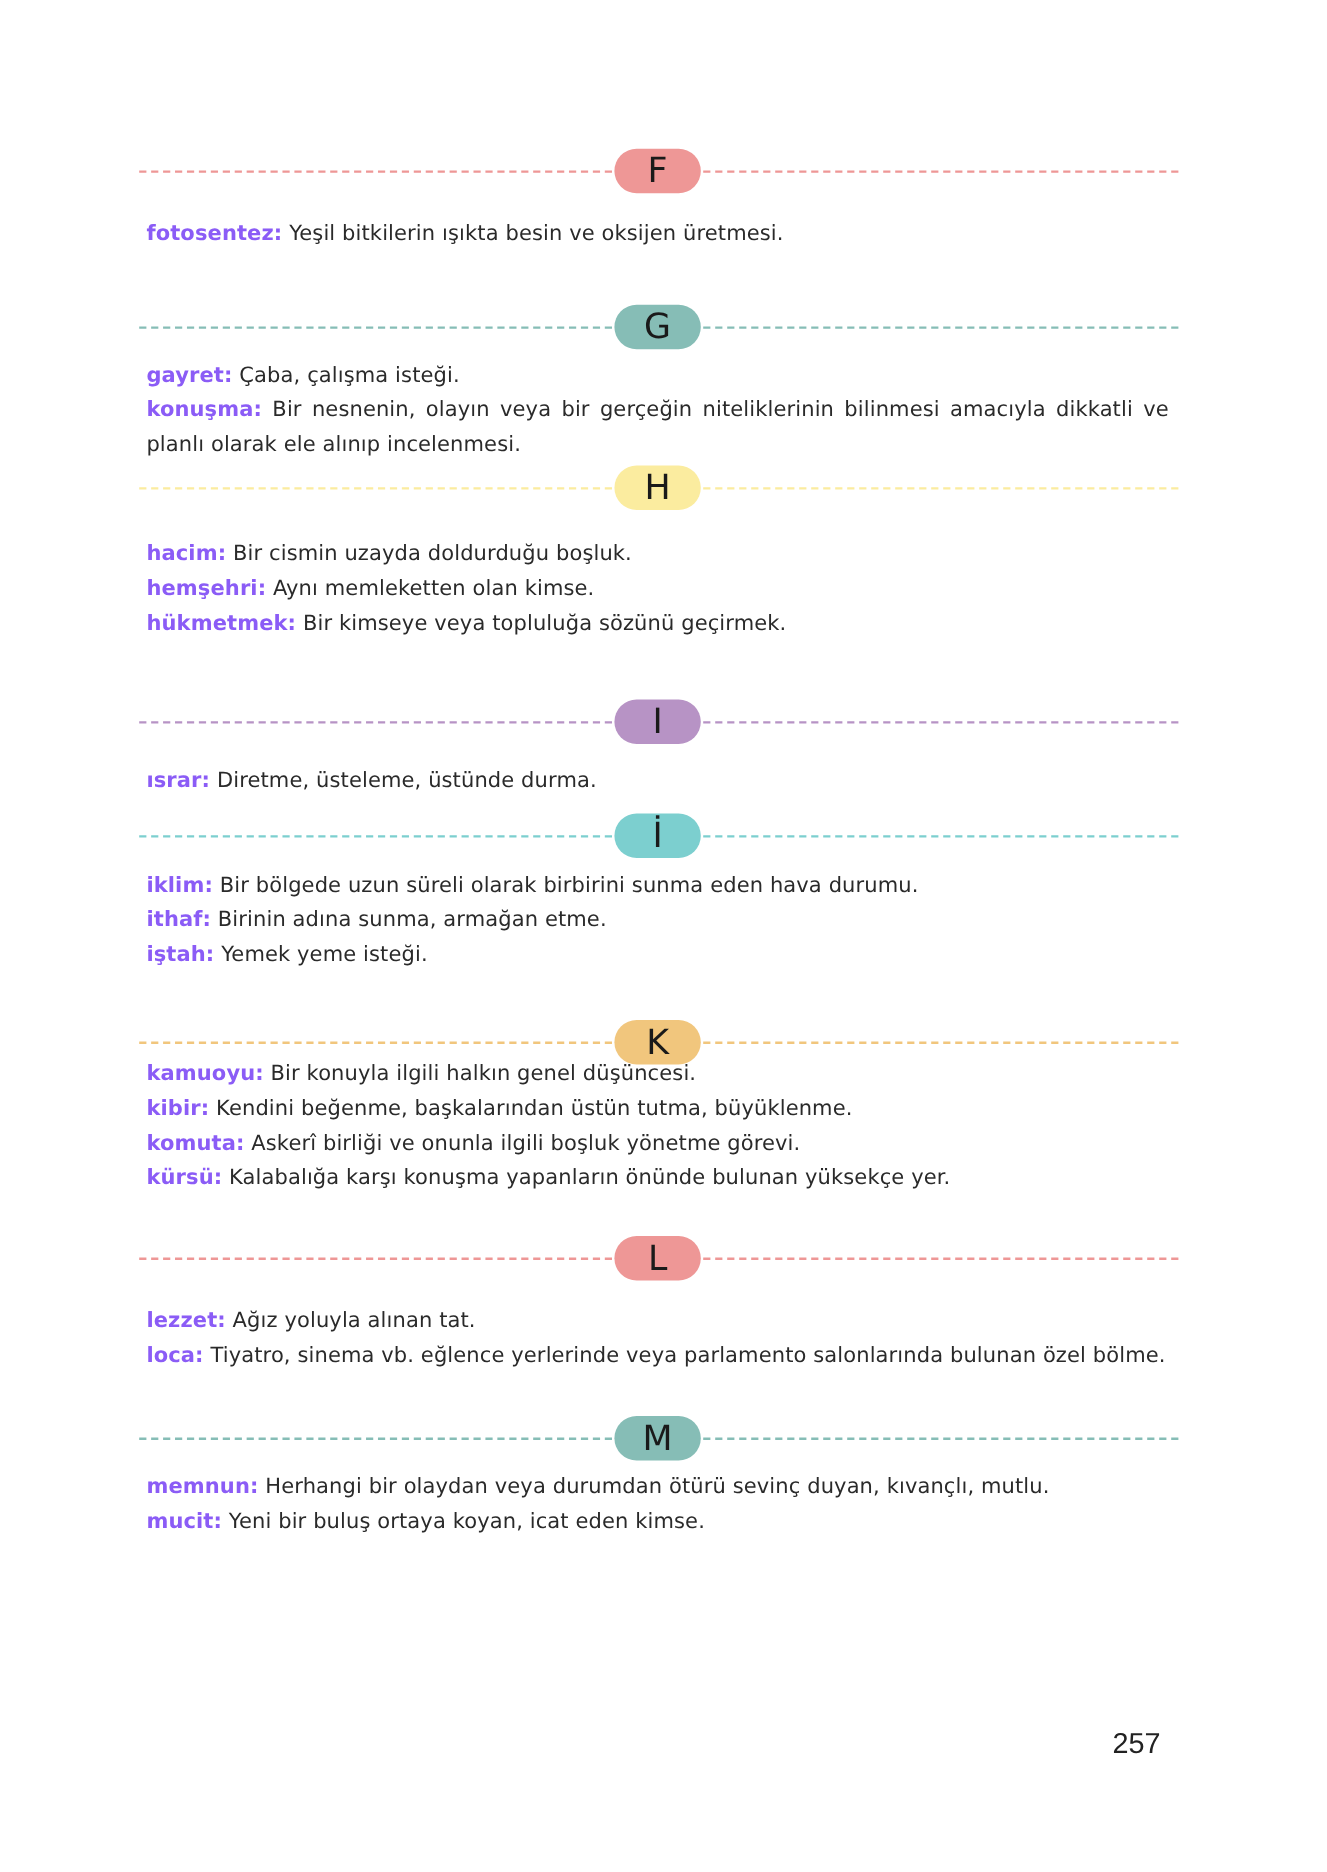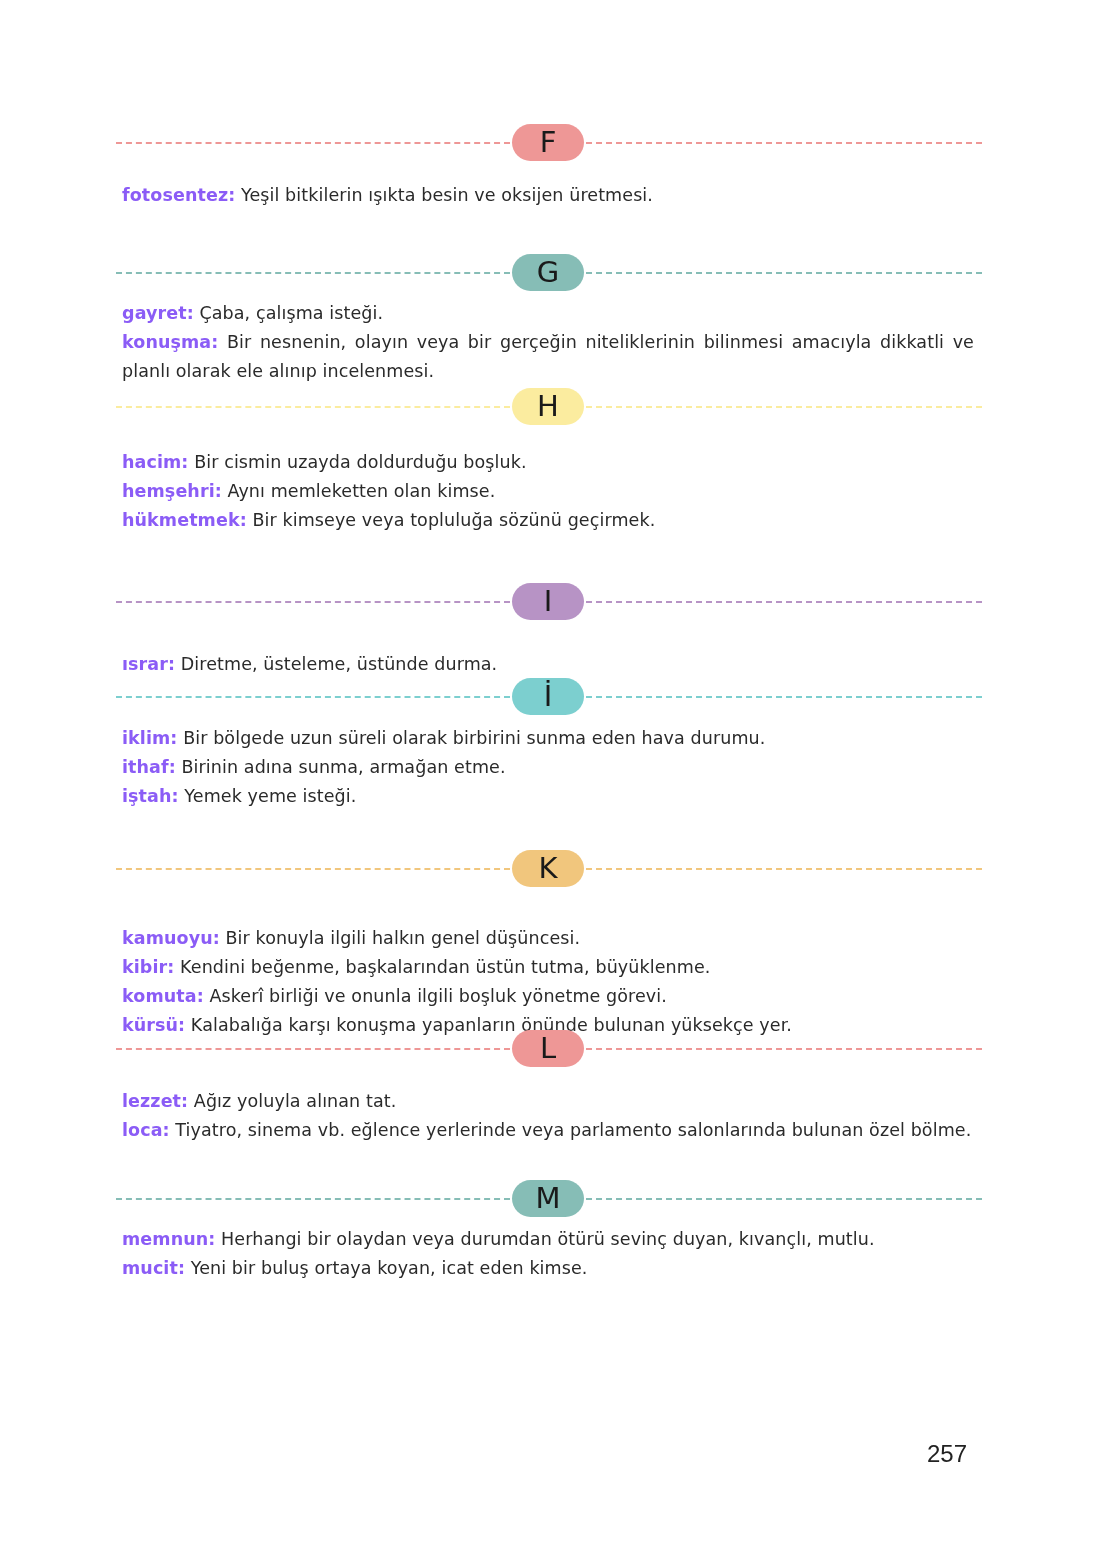--- a/index.html
+++ b/index.html
@@ -50,41 +50,41 @@
   <div class="entry"><span class="term">hacim:</span><span class="def"> Bir cismin uzayda doldurduğu boşluk.</span></div>
   <div class="entry"><span class="term">hemşehri:</span><span class="def"> Aynı memleketten olan kimse.</span></div>
   <div class="entry"><span class="term">hükmetmek:</span><span class="def"> Bir kimseye veya topluluğa sözünü geçirmek.</span></div>
 </div>
 
 <div class="divider" style="top:582px;">
   <div class="dash left" style="border-color:#b793c5;"></div>
   <div class="pill" style="background:#b793c5;">I</div>
   <div class="dash right" style="border-color:#b793c5;"></div>
 </div>
-<div class="entries" style="top:650px;">
+<div class="entries" style="top:637px;">
   <div class="entry"><span class="term">ısrar:</span><span class="def"> Diretme, üsteleme, üstünde durma.</span></div>
 </div>
 
 <div class="divider" style="top:677px;">
   <div class="dash left" style="border-color:#7ccfcf;"></div>
   <div class="pill" style="background:#7ccfcf;">İ</div>
   <div class="dash right" style="border-color:#7ccfcf;"></div>
 </div>
 <div class="entries" style="top:724px;">
   <div class="entry"><span class="term">iklim:</span><span class="def"> Bir bölgede uzun süreli olarak birbirini sunma eden hava durumu.</span></div>
   <div class="entry"><span class="term">ithaf:</span><span class="def"> Birinin adına sunma, armağan etme.</span></div>
   <div class="entry"><span class="term">iştah:</span><span class="def"> Yemek yeme isteği.</span></div>
 </div>
 
 <div class="divider" style="top:849px;">
   <div class="dash left" style="border-color:#f1c67d;"></div>
   <div class="pill" style="background:#f1c67d;">K</div>
   <div class="dash right" style="border-color:#f1c67d;"></div>
 </div>
-<div class="entries" style="top:924px;">
+<div class="entries" style="top:881px;">
   <div class="entry"><span class="term">kamuoyu:</span><span class="def"> Bir konuyla ilgili halkın genel düşüncesi.</span></div>
   <div class="entry"><span class="term">kibir:</span><span class="def"> Kendini beğenme, başkalarından üstün tutma, büyüklenme.</span></div>
   <div class="entry"><span class="term">komuta:</span><span class="def"> Askerî birliği ve onunla ilgili boşluk yönetme görevi.</span></div>
   <div class="entry"><span class="term">kürsü:</span><span class="def"> Kalabalığa karşı konuşma yapanların önünde bulunan yüksekçe yer.</span></div>
 </div>
 
 <div class="divider" style="top:1029px;">
   <div class="dash left" style="border-color:#ee9796;"></div>
   <div class="pill" style="background:#ee9796;">L</div>
   <div class="dash right" style="border-color:#ee9796;"></div>

